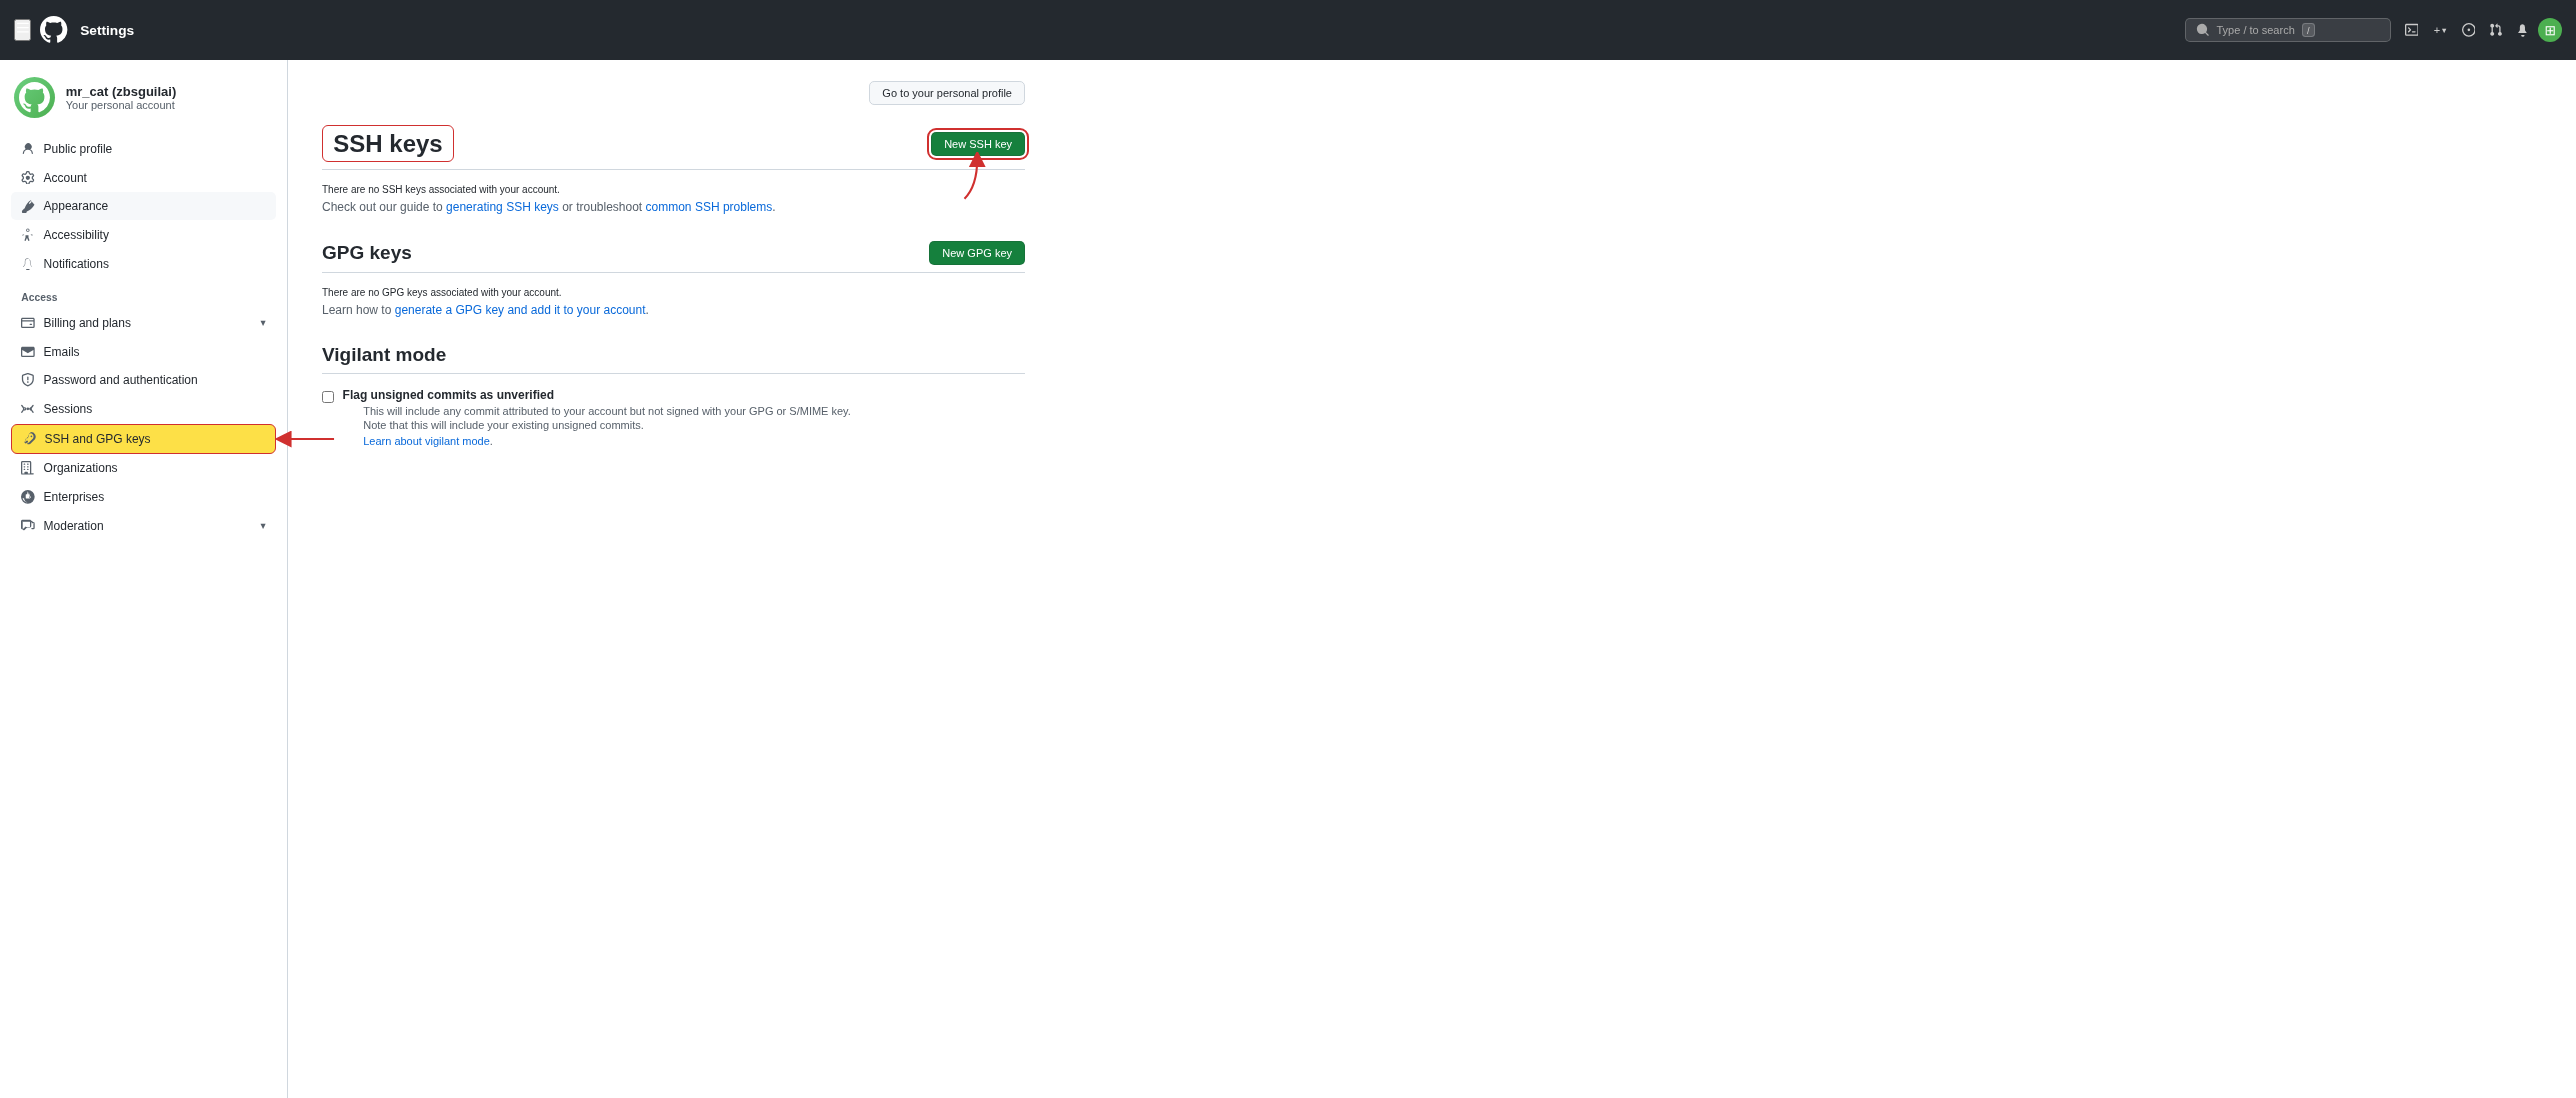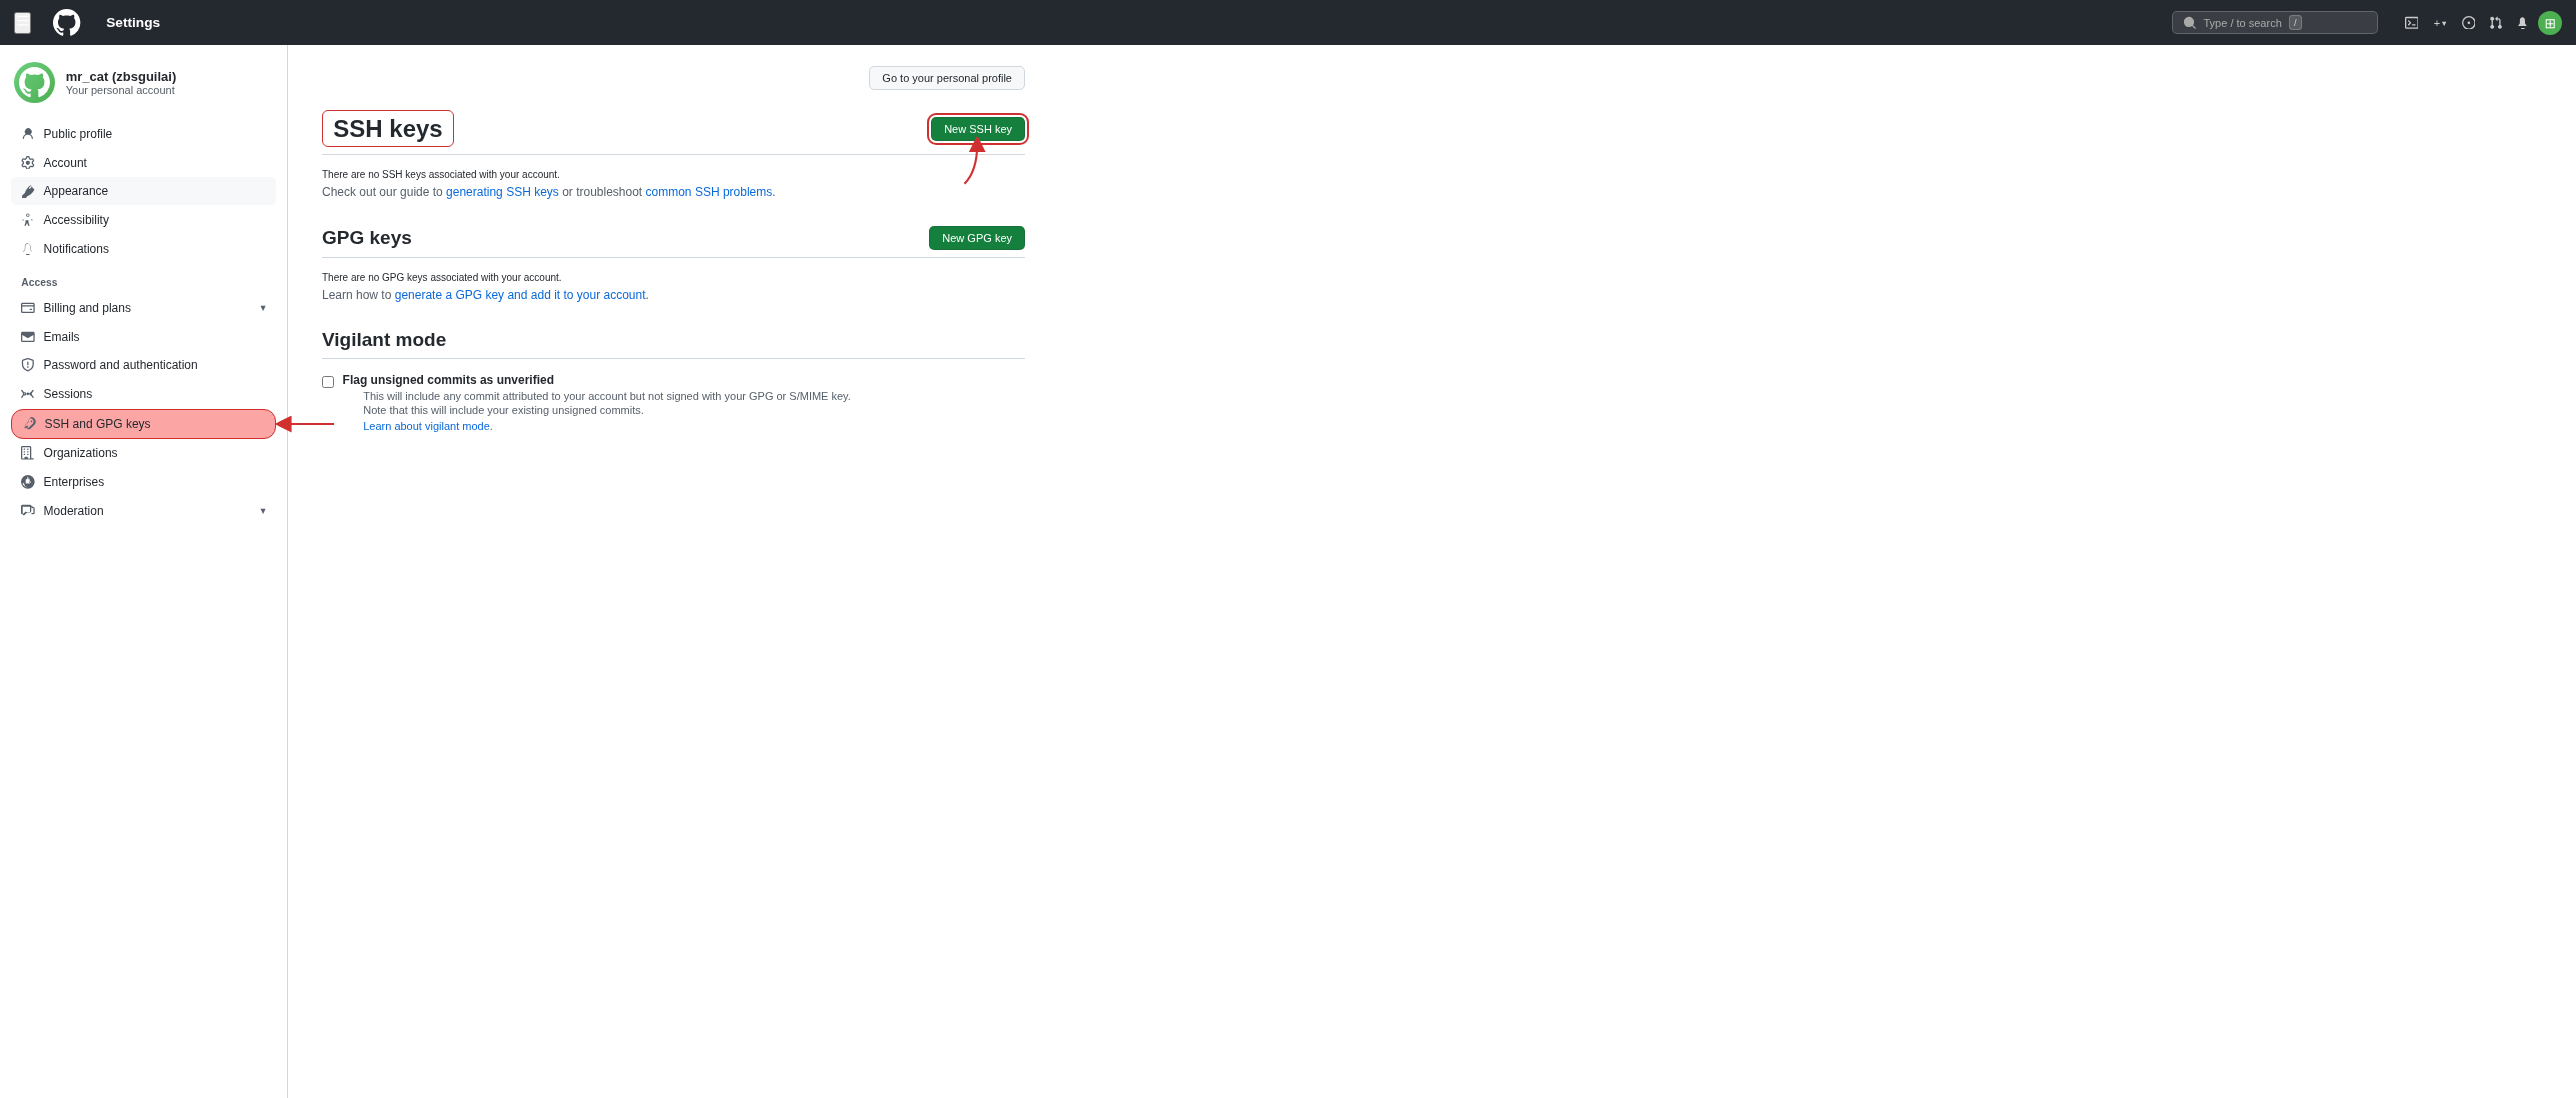--- a/index.html
+++ b/index.html
@@ -1,21 +1,21 @@
 <!DOCTYPE html>
 <html style="font-size:13.7px"><head>
   <meta charset="utf-8">
   <style>
     * { box-sizing: border-box; margin: 0; padding: 0; }
     body { font-family: -apple-system, BlinkMacSystemFont, "Segoe UI", Helvetica, Arial, sans-serif; font-size: 12px; color: #24292f; background: #fff; }
 
     
     .topnav {
-      display: flex; align-items: center; padding: 0 13.7px; height: 45px;
-      background: #24292f; gap: 22px; position: sticky; top: 0; z-index: 100;
+      display: flex; align-items: center; padding: 0 13.7px; height: 60px;
+      background: #24292f; gap: 9px; position: sticky; top: 0; z-index: 100;
     }
     .topnav-hamburger { color: #fff; font-size: 15.4px; cursor: pointer; }
     .topnav-logo { color: #fff; font-size: 20.6px; display: flex; align-items: center; }
     .topnav-logo svg { fill: white; width: 27.4px; height: 27.4px; }
     .topnav-title { color: #fff; font-size: 13.7px; font-weight: 600; margin-left: 3.4px; }
     .topnav-search {
       display: flex; align-items: center; background: rgba(255,255,255,0.1);
       border: 0.9px solid rgba(255,255,255,0.2); border-radius: 5.1px;
       padding: 3.4px 10.3px; color: #aaa; font-size: 11px; gap: 6.9px;
       min-width: 206px; margin-left: auto;
@@ -271,21 +271,21 @@
           <span class="nav-icon">
             <svg width="13.7" height="13.7" viewBox="0 0 16 16" fill="currentColor">
                 <path d="M8 9.5a1.5 1.5 0 100-3 1.5 1.5 0 000 3z"></path>
                 <path d="M1.44 3.496a.75.75 0 10-1.04 1.079C1.63 5.96 2.5 7.41 2.5 8c0 .59-.87 2.04-2.1 3.425a.75.75 0 001.04 1.079C2.86 11.02 4 9.32 4 8c0-1.32-1.14-3.02-2.56-4.504zM11 8c0 1.32 1.14 3.02 2.56 4.504a.75.75 0 001.04-1.079C13.37 10.04 12.5 8.59 12.5 8c0-.59.87-2.04 2.1-3.425a.75.75 0 00-1.04-1.079C12.14 4.98 11 6.68 11 8zM4.972 5.998a.75.75 0 10-1.03 1.09C4.61 7.754 5 7.907 5 8c0 .092-.39.245-1.058.912a.75.75 0 101.03 1.09C5.72 9.32 6.5 8.774 6.5 8c0-.773-.78-1.32-1.528-2.002zM9.5 8c0 .773.78 1.32 1.528 2.002a.75.75 0 101.03-1.09C11.39 8.245 11 8.092 11 8c0-.093.39-.245 1.058-.912a.75.75 0 00-1.03-1.09C10.28 6.68 9.5 7.227 9.5 8z"></path>
               </svg>
           </span>
           <span>Sessions</span>
         </a>
       </li>
       <li style="position:relative;">
-        <a href="#" class="selected sidebar-nav-bordered" style="border: 1.7px solid #d0302f; border-radius:12px; display:flex; align-items:center; gap:8.6px; padding:6.9px 10.3px; color:#24292f; text-decoration:none; background:#fca5a5;">
+        <a href="#" class="selected sidebar-nav-bordered" style="border: 1.7px solid #d0302f; border-radius:6px; display:flex; align-items:center; gap:8.6px; padding:6.9px 10.3px; color:#24292f; text-decoration:none; background:#fde047;">
           <span class="nav-icon">
             <svg width="13.7" height="13.7" viewBox="0 0 16 16" fill="currentColor">
                 <path d="M10.5 0a5.5 5.5 0 014.59 8.545c-.06.104-.139.197-.228.286l-5.017 5.017a1.75 1.75 0 01-1.236.512H7a.75.75 0 01-.75-.75v-1.69l-1.31 1.31a.75.75 0 01-1.06 0l-.94-.94a.75.75 0 010-1.06L4.25 9.96V8.25A.75.75 0 015 7.5h.75v-.75A.75.75 0 016.5 6h.758l.468-.468A5.5 5.5 0 0110.5 0zm0 1.5A4 4 0 007.18 6.432a.75.75 0 01-.208.357L6.5 7.25h-1v.75h-.75v1.69l-1.75 1.75.44.44 1.75-1.75H7v1.44l-1.03 1.03h1.64a.25.25 0 00.177-.073l5.017-5.017c.068-.068.131-.143.184-.221A4 4 0 0010.5 1.5zm1.5 3.5a1 1 0 11-2 0 1 1 0 012 0z"></path>
               </svg>
           </span>
           <span>SSH and GPG keys</span>
         </a>
 
         <svg style="position:absolute; right:-60px; top:50%; transform:translateY(-50%); width:60px; height:34px;" viewBox="0 0 70 40">
           <defs>

